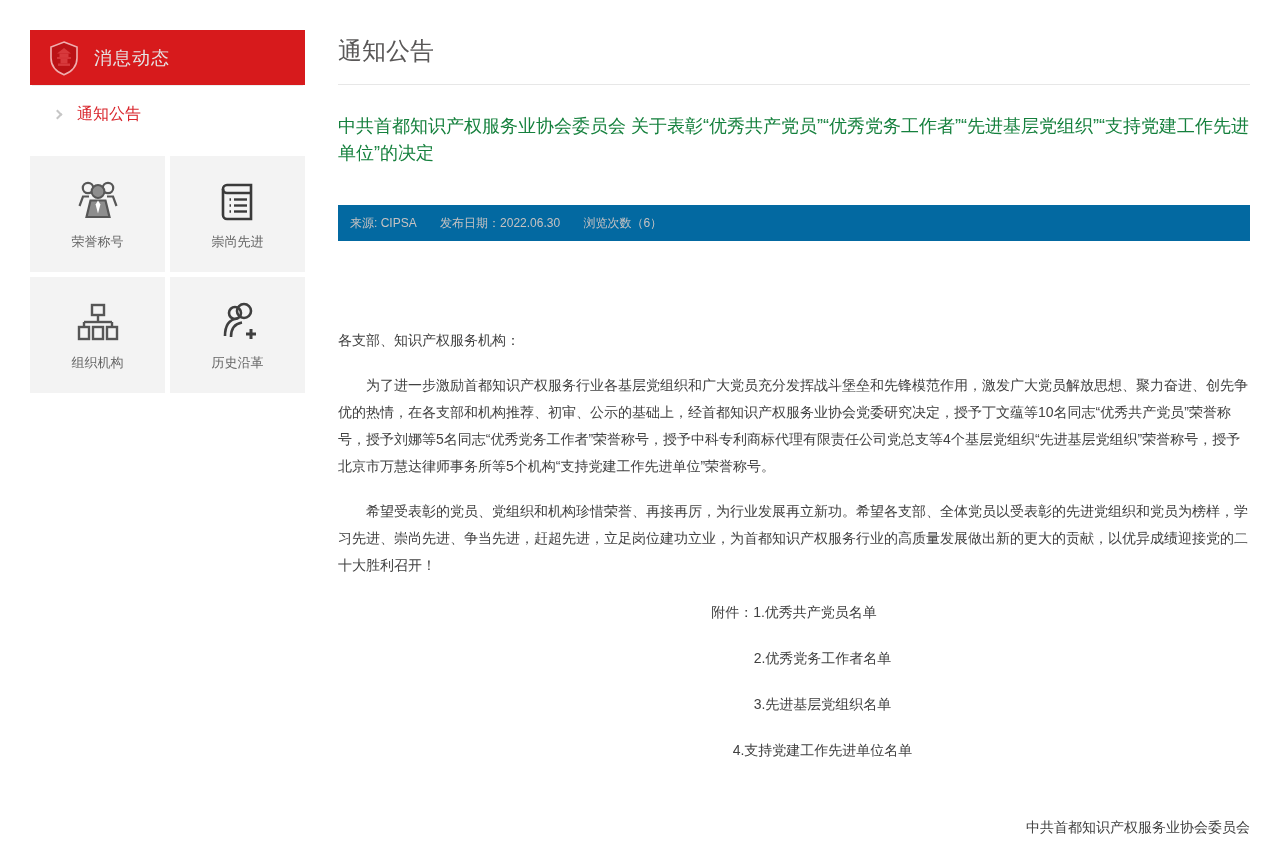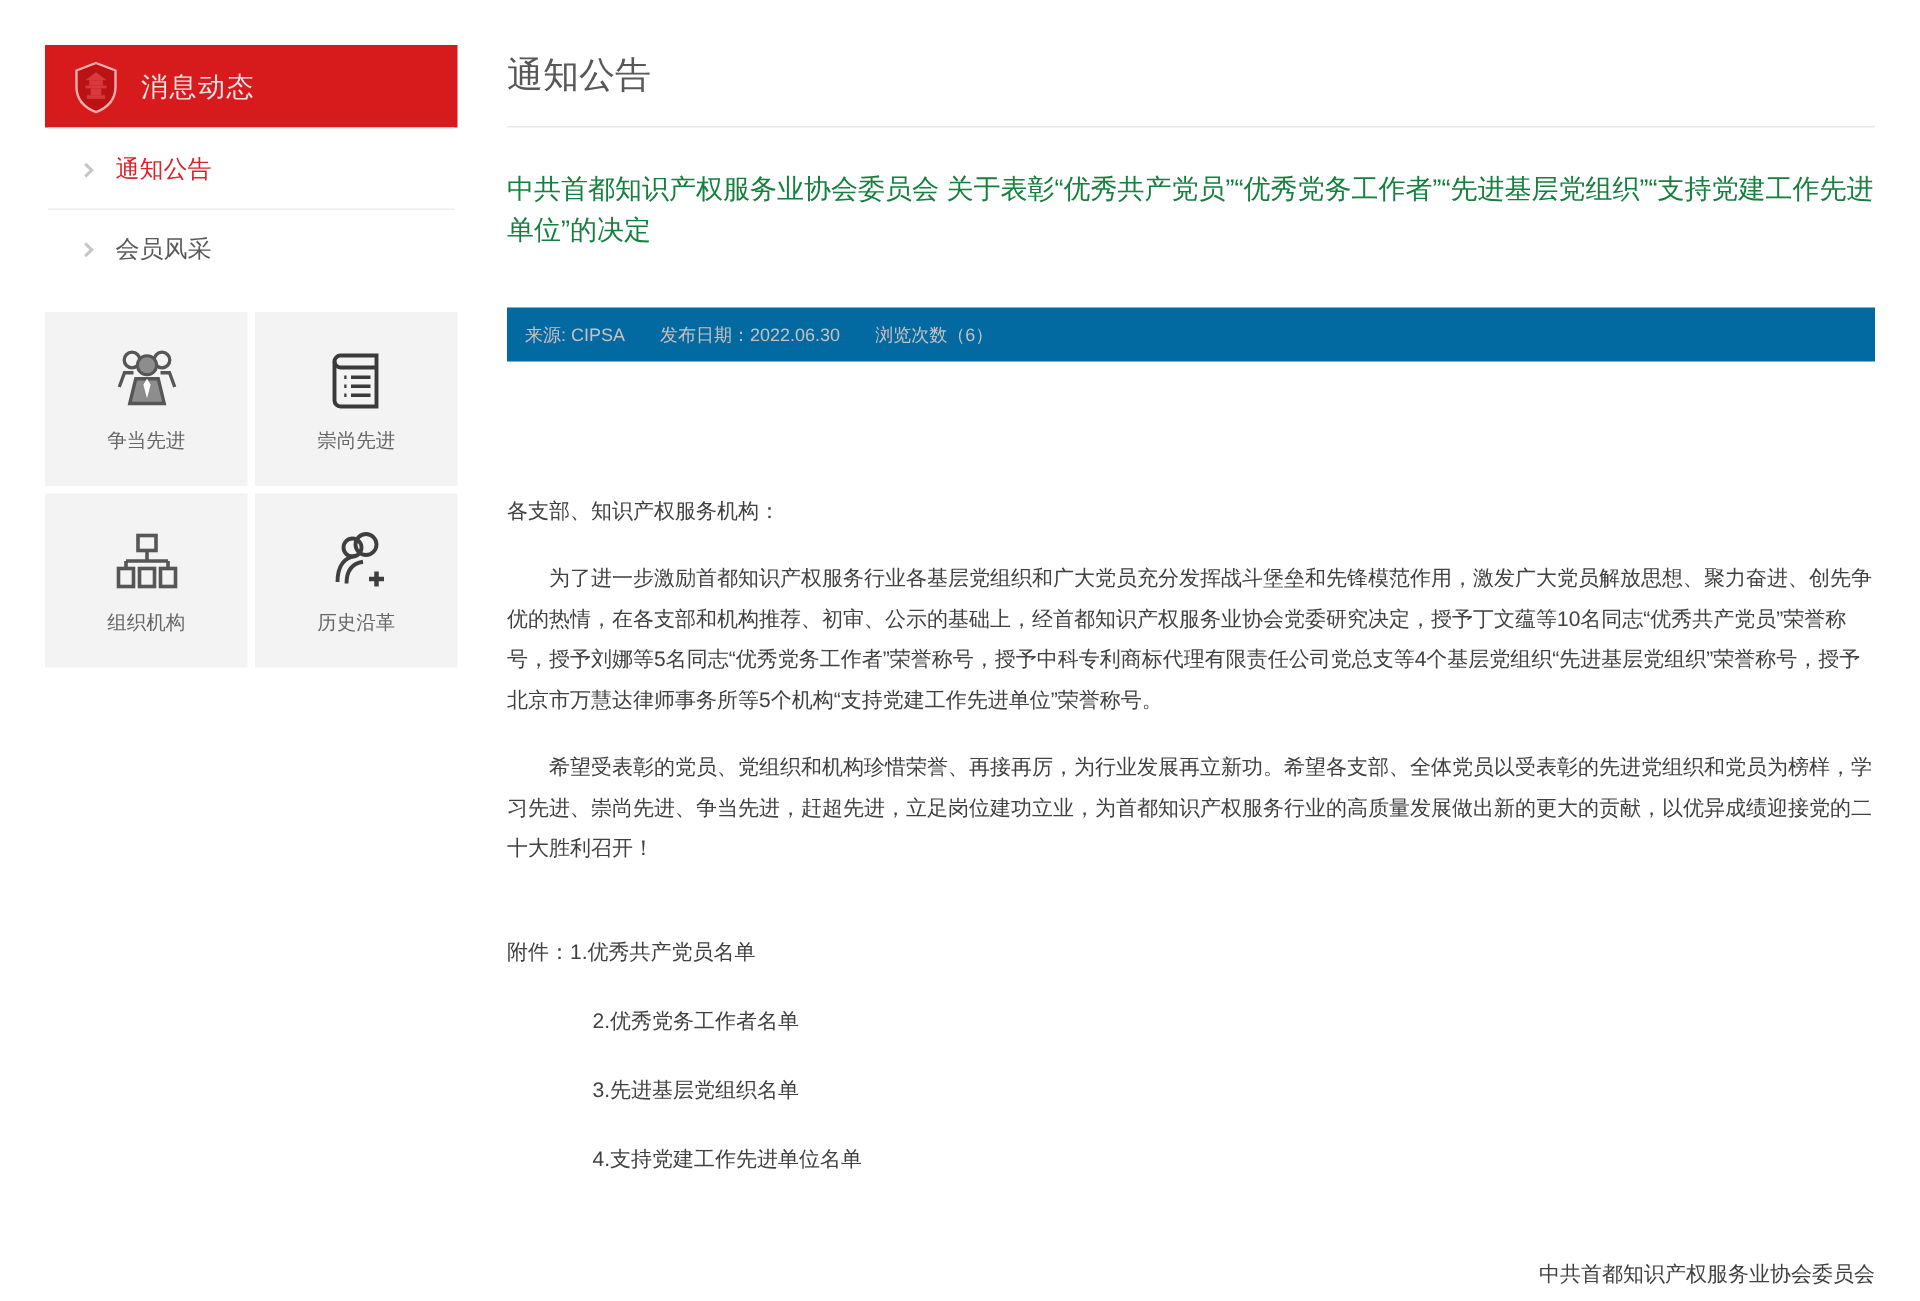--- a/index.html
+++ b/index.html
@@ -35,21 +35,21 @@
   .article-title { margin-top:28px; color:#15803d; font-size:18px; font-weight:400; line-height:27px; }
 
   .meta-bar { margin-top:38px; background:#0369a1; height:36px; line-height:36px;
     padding:0 12px; font-size:12px; color:#c6c2c2; white-space:nowrap; }
   .meta-bar span { margin-right:20px; }
 
   .body-text { color:#404040; font-size:14px; line-height:27px; }
   .salutation { margin-top:86px; }
   .para { margin-top:18px; text-indent:2em; }
 
-  .attachments { margin-top:42px; }
+  .attachments { margin-top:20px;text-align:center; }
   .attach-item { margin-top:19px; color:#404040; font-size:14px; line-height:27px; }
   .attach-item:first-child { margin-top:0; }
   .attach-item.indent { padding-left:57px; }
 
   .signature { margin-top:50px; text-align:right; color:#3f3f3f; font-size:14px; line-height:27px; }
   .signature .sig-date { margin-top:20px; }
 </style>
 </head>
 <body>
 
@@ -69,41 +69,37 @@
         </g>
       </svg>
       <span class="side-title">消息动态</span>
     </div>
 
     <ul class="side-menu">
       <li class="active">
         <span class="chev"></span>
         <span>通知公告</span>
       </li>
-      <li>
-        <span class="chev"></span>
-        <span>会员风采</span>
-      </li>
     </ul>
 
     <div class="tile-grid">
 
       <div class="tile">
         <svg viewBox="0 0 48 48">
           <g fill="none" stroke="#565656" stroke-width="2.2">
             <circle cx="14" cy="11" r="5.2"></circle>
             <circle cx="34" cy="11" r="5.2"></circle>
             <path d="M5.5 29 L9 19.5 H15"></path>
             <path d="M42.5 29 L39 19.5 H33"></path>
           </g>
           <circle cx="24" cy="14.5" r="6.4" fill="#8d8d8d" stroke="#565656" stroke-width="2"></circle>
           <path d="M12.5 40 L16.5 23.5 H31.5 L35.5 40 Z" fill="#8d8d8d" stroke="#565656" stroke-width="2.2"></path>
           <path d="M24 23.5 L26.4 27.5 L24 36.5 L21.6 27.5 Z" fill="#ffffff"></path>
         </svg>
-        <span class="tile-label">争当先进</span>
+        <span class="tile-label">荣誉称号</span>
       </div>
 
       <div class="tile">
         <svg viewBox="0 0 48 48">
           <g fill="none" stroke="#3a3a3a" stroke-width="2.6">
             <path d="M13 8 H37 V42 H13 C10.8 42 9 40.2 9 38 V12 C9 9.8 10.8 8 13 8 Z"></path>
             <path d="M9 12 C9 14.2 10.8 16 13 16 H37"></path>
           </g>
           <g stroke="#3a3a3a" stroke-width="2.4">
             <line x1="20" y1="22.5" x2="33" y2="22.5"></line>

